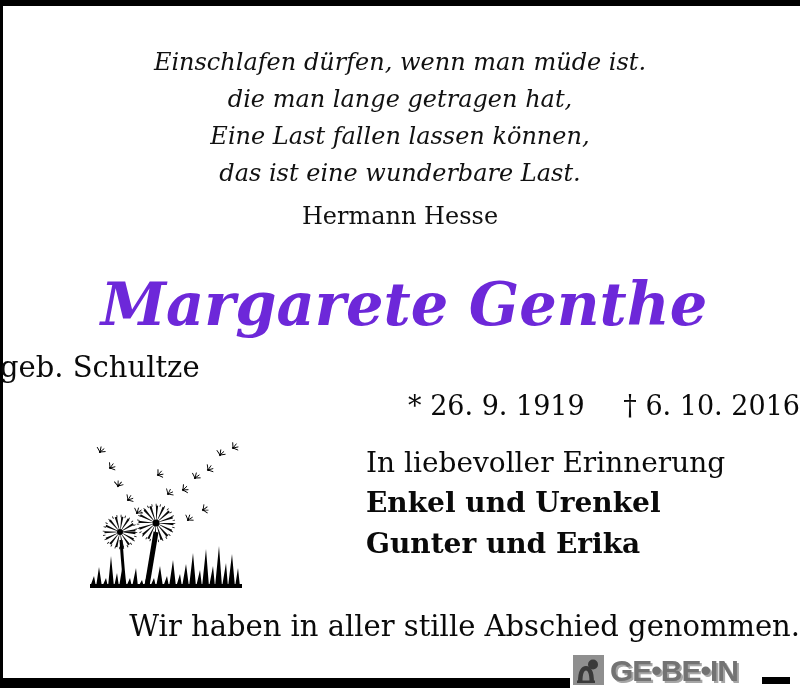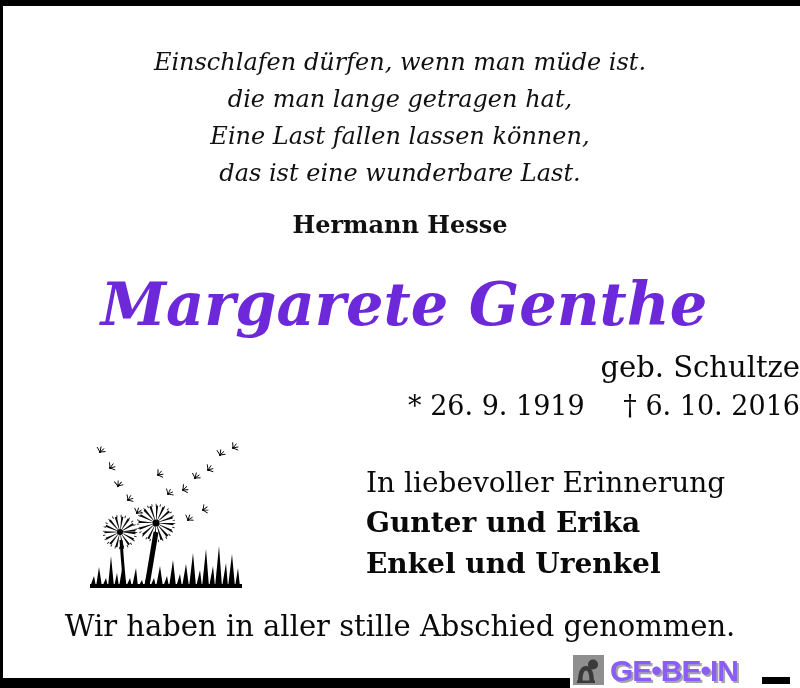--- a/index.html
+++ b/index.html
@@ -21,64 +21,64 @@
 
   
   .bar-left  { position: absolute; left: 0;  top: 678px; width: 570px; height: 10px; background: #000; }
   .bar-right { position: absolute; left: 762px; top: 677px; width: 28px; height: 7px; background: #000; }
 
   .quote {
     position: absolute; top: 44px; left: 0; width: 800px;
     text-align: center; font-style: italic;
     font-size: 24px; line-height: 37px; color: #111;
   }
-  .quote-attribution { font-style: normal; margin-top: 14px; font-weight: bold; }
+  .quote-attribution { font-style: normal; margin-top: 6px; }
 
   .name {
     position: absolute; top: 266px; left: 0; width: 800px; margin: 4px;
     text-align: center; font-style: italic; font-weight: bold;
     font-size: 59px; line-height: 70px; color: #6d28d9;
     letter-spacing: 0px;
   }
   .maiden {
     position: absolute; top: 351px; left: 0; width: 800px;
-    text-align: right; font-size: 29px; line-height: 32px;
+    text-align: left; font-size: 29px; line-height: 32px;
   }
   .dates {
     position: absolute; top: 391px; left: 0; width: 800px;
     text-align: right; font-size: 27px; line-height: 30px;
   }
   .dates .death { margin-left: 30px; }
 
   .illustration {
     position: absolute; left: 80px; top: 428px; width: 172px; height: 168px;
   }
 
   .memorial {
-    position: absolute; left: 366px; top: 464px;
+    position: absolute; left: 366px; top: 444px;
     font-size: 28px; line-height: 38px; text-align: left;
   }
   .memorial .names-line { font-weight: bold; line-height: 41px; }
 
   .closing {
     position: absolute; top: 607px; left: 0; width: 800px;
-    text-align: center; font-size: 29px; line-height: 38px;
+    text-align: right; font-size: 29px; line-height: 38px;
   }
 
   .logo {
     position: absolute; left: 573px; top: 655px;
     display: flex; align-items: flex-end; gap: 6px;
   }
   .logo-icon { width: 31px; height: 30px; display: block; }
   .logo-text {
     font-family: "Liberation Sans", sans-serif;
     font-weight: bold;
     font-size: 30px; line-height: 28px;
     letter-spacing: -1px;
-    color: #8b5cf6;
+    color: #737373;
     text-shadow: 2px 2px 0 #a6a6a6;
     white-space: nowrap;
   }
 </style>
 </head>
 <body>
 
 <div class="canvas">
 
   <div class="frame-top"></div>
@@ -142,22 +142,22 @@
       <use href="#seed" transform="translate(128,42) rotate(8)"></use>
       <use href="#seed" transform="translate(140,27) rotate(-18)"></use>
       <use href="#seed" transform="translate(153,20) rotate(12)"></use>
       <use href="#seed" transform="translate(123,82) rotate(25)"></use>
       <use href="#seed" transform="translate(108,92) rotate(-8)"></use>
     </svg>
   </div>
 
   <div class="memorial">
     <div>In liebevoller Erinnerung</div>
+    <div class="names-line">Enkel und Urenkel</div>
     <div class="names-line">Gunter und Erika</div>
-    <div class="names-line">Enkel und Urenkel</div>
   </div>
 
   <div class="closing">Wir haben in aller stille Abschied genommen.</div>
 
   <div class="bar-left"></div>
   <div class="bar-right"></div>
 
   <div class="logo">
     <svg class="logo-icon" viewBox="0 0 31 30" xmlns="http://www.w3.org/2000/svg">
       <rect x="0" y="0" width="31" height="30" fill="#8f8f8f"></rect>

